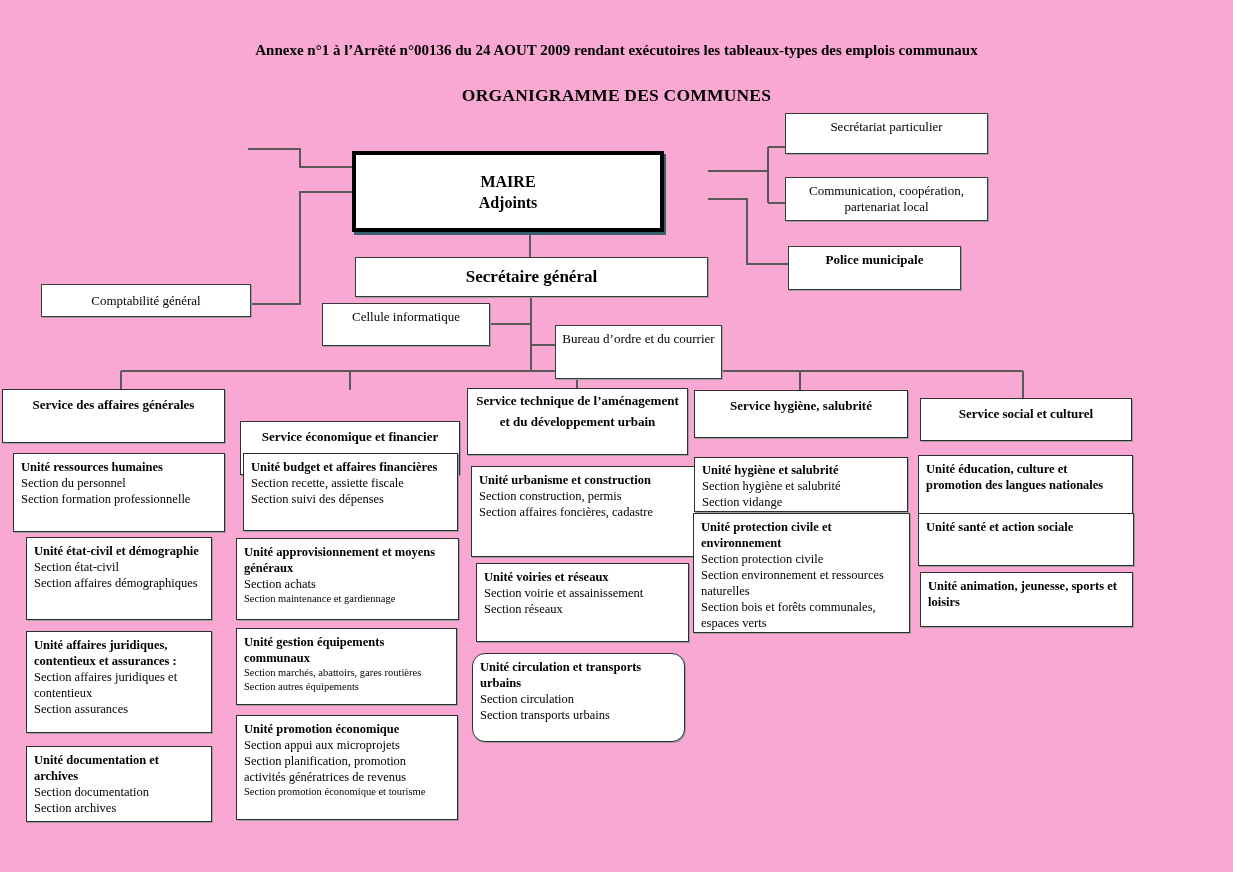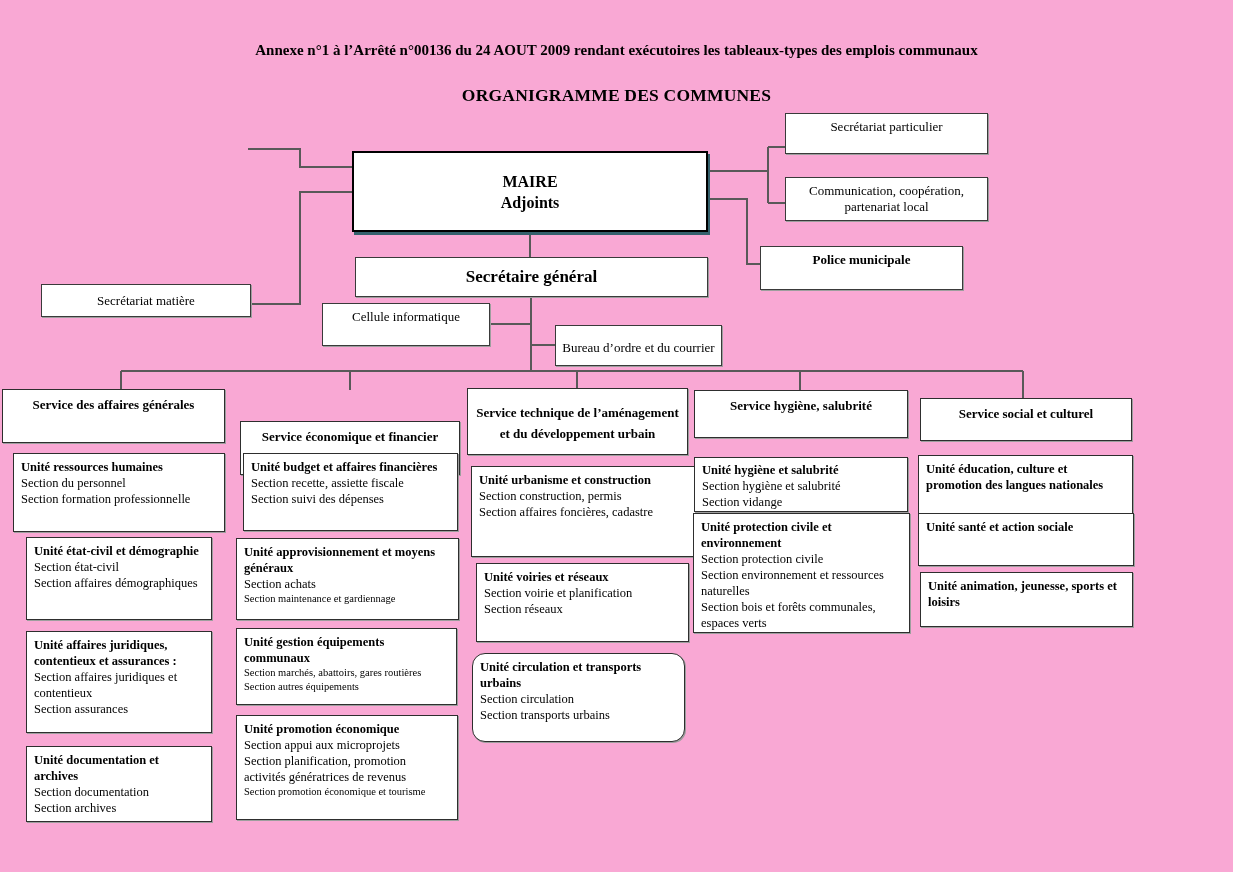--- a/index.html
+++ b/index.html
@@ -9,35 +9,35 @@
   .ttl{position:absolute;left:0;width:100%;text-align:center;font-weight:bold;}
   #annex-title{top:42px;font-size:15px;}
   #chart-title{top:85px;font-size:17.5px;letter-spacing:.2px;}
   .box{position:absolute;background:#fff;border:1.5px solid #3a3a3a;box-shadow:1px 1px 0 #9e9e9e;
        box-sizing:border-box;display:flex;flex-direction:column;align-items:center;
        justify-content:center;text-align:center;font-size:13px;line-height:16px;}
   .vtop{justify-content:flex-start;padding-top:5px;}
   
   #b-recette{left:40px;top:134px;width:208px;height:34px;}
   #b-compta{left:41px;top:284px;width:210px;height:33px;}
-  #b-maire{left:352px;top:151px;width:356px;height:81px;border:2px solid #000000;
+  #b-maire{left:352px;top:151px;width:312px;height:81px;border:4px solid #000000;
            box-shadow:2px 3px 0 #35616d;font-size:16px;font-weight:bold;line-height:21px;}
   #b-secpart{left:785px;top:113px;width:203px;height:41px;}
   #b-comm{left:785px;top:177px;width:203px;height:44px;padding:2px 8px;}
-  #b-police{left:760px;top:246px;width:203px;height:44px;font-weight:bold;}
+  #b-police{left:788px;top:246px;width:173px;height:44px;font-weight:bold;}
   #b-sg{left:355px;top:257px;width:353px;height:40px;font-size:17px;font-weight:bold;}
   #b-cellule{left:322px;top:303px;width:168px;height:43px;}
-  #b-bureau{left:555px;top:325px;width:167px;height:41px;justify-content:center;}
+  #b-bureau{left:555px;top:325px;width:167px;height:54px;}
   
   .svc{position:absolute;background:#fff;border:1.5px solid #2e2e2e;box-shadow:1px 1px 0 #9e9e9e;
        box-sizing:border-box;text-align:center;font-weight:bold;font-size:13px;
        line-height:17px;padding:6px 6px 0 6px;}
   #s1{left:2px;top:389px;width:223px;height:54px;}
   #s2{left:240px;top:390px;width:220px;height:54px;margin-top:31px;}
-  #s3{left:467px;top:388px;width:221px;height:67px;line-height:21px;padding-top:13px;}
+  #s3{left:467px;top:388px;width:221px;height:67px;line-height:21px;padding-top:1px;}
   #s4{left:694px;top:390px;width:214px;height:48px;}
   #s5{left:920px;top:398px;width:212px;height:43px;}
   
   .unit{position:absolute;background:#fff;border:1.5px solid #2e2e2e;box-shadow:1px 1px 0 #9e9e9e;
         box-sizing:border-box;text-align:left;font-size:12.5px;line-height:16px;padding:5px 7px;}
   .unit .t{font-weight:bold;}
   .unit .sm{font-size:10.5px;line-height:14px;}
   #u11{left:13px;top:453px;width:212px;height:79px;}
   #u12{left:26px;top:537px;width:186px;height:83px;}
   #u13{left:26px;top:631px;width:186px;height:102px;}
@@ -70,21 +70,21 @@
     <path d="M531 297 V371"></path>
     <path d="M490 324 H531"></path>
     <path d="M531 345 H555"></path>
     <path d="M121 371 H1023 M121 371 V389 M350 371 V390 M577 371 V388 M800 371 V390 M1023 371 V398"></path>
   </svg>
 
   <div id="annex-title" class="ttl">Annexe n°1 à l’Arrêté n°00136 du 24 AOUT 2009 rendant exécutoires les tableaux-types des emplois communaux</div>
   <div id="chart-title" class="ttl">ORGANIGRAMME DES COMMUNES</div>
 
   <div class="box" id="b-compta">
-    <span>Secrétariat matière</span>
+    <span>Comptabilité général</span>
   </div>
   <div class="box" id="b-maire">
     <span>MAIRE</span>
     <span>Adjoints</span>
   </div>
   <div class="box vtop" id="b-secpart">
     <span>Secrétariat particulier</span>
   </div>
   <div class="box" id="b-comm">
     <span>Communication, coopération, partenariat local</span>
@@ -151,21 +151,21 @@
     <div class="sm">Section promotion économique et tourisme</div>
   </div>
 
   <div class="unit" id="u31">
     <div class="t">Unité urbanisme et construction</div>
     <div>Section construction, permis</div>
     <div>Section affaires foncières, cadastre</div>
   </div>
   <div class="unit" id="u32">
     <div class="t">Unité voiries et réseaux</div>
-    <div>Section voirie et planification</div>
+    <div>Section voirie et assainissement</div>
     <div>Section réseaux</div>
   </div>
   <div class="unit" id="u33">
     <div class="t">Unité circulation et transports urbains</div>
     <div>Section circulation</div>
     <div>Section transports urbains</div>
   </div>
 
   <div class="unit" id="u41">
     <div class="t">Unité hygiène et salubrité</div>

